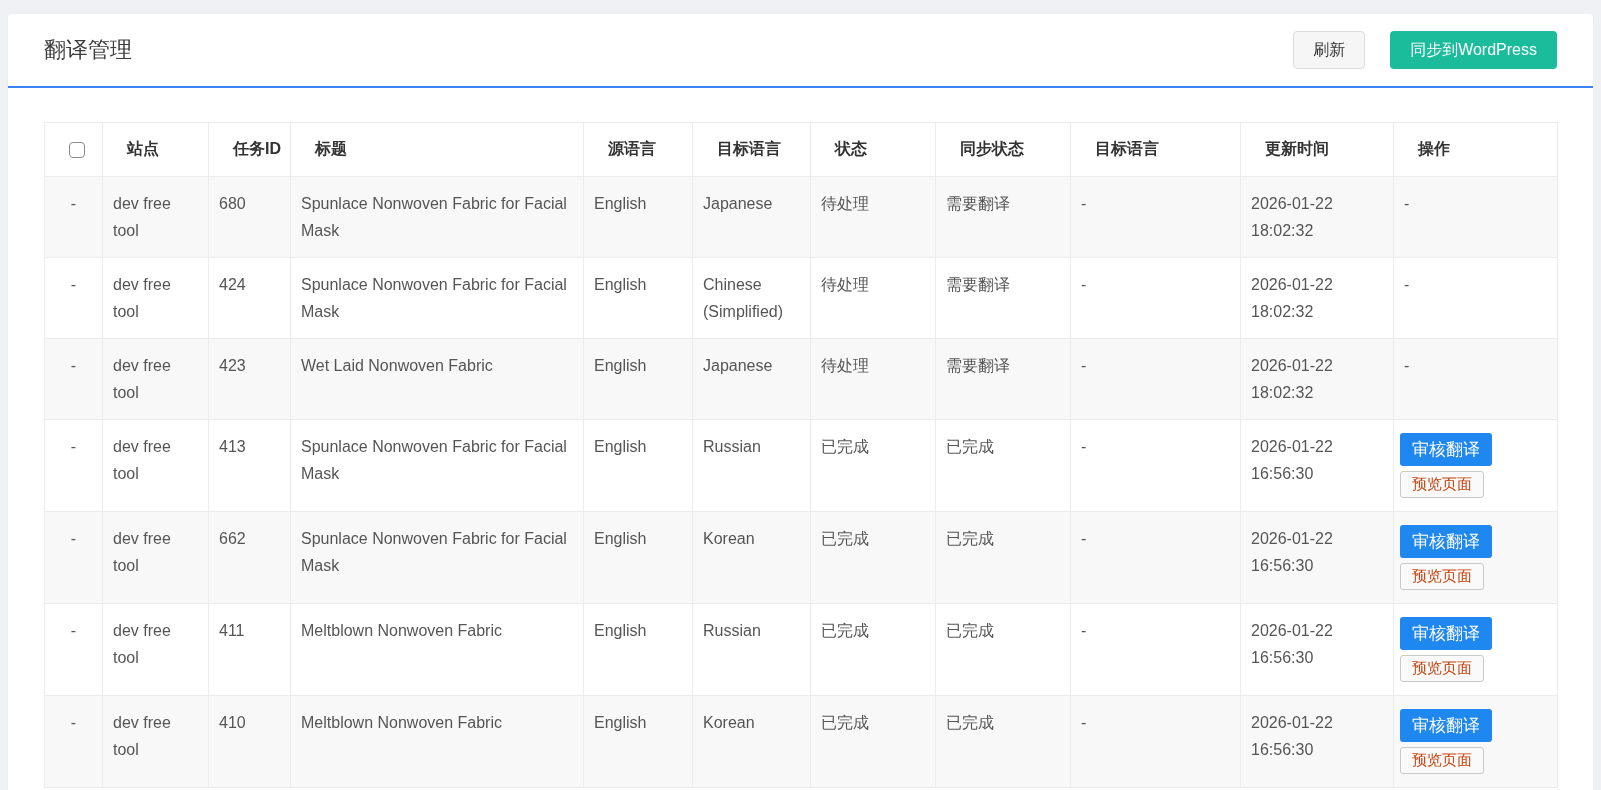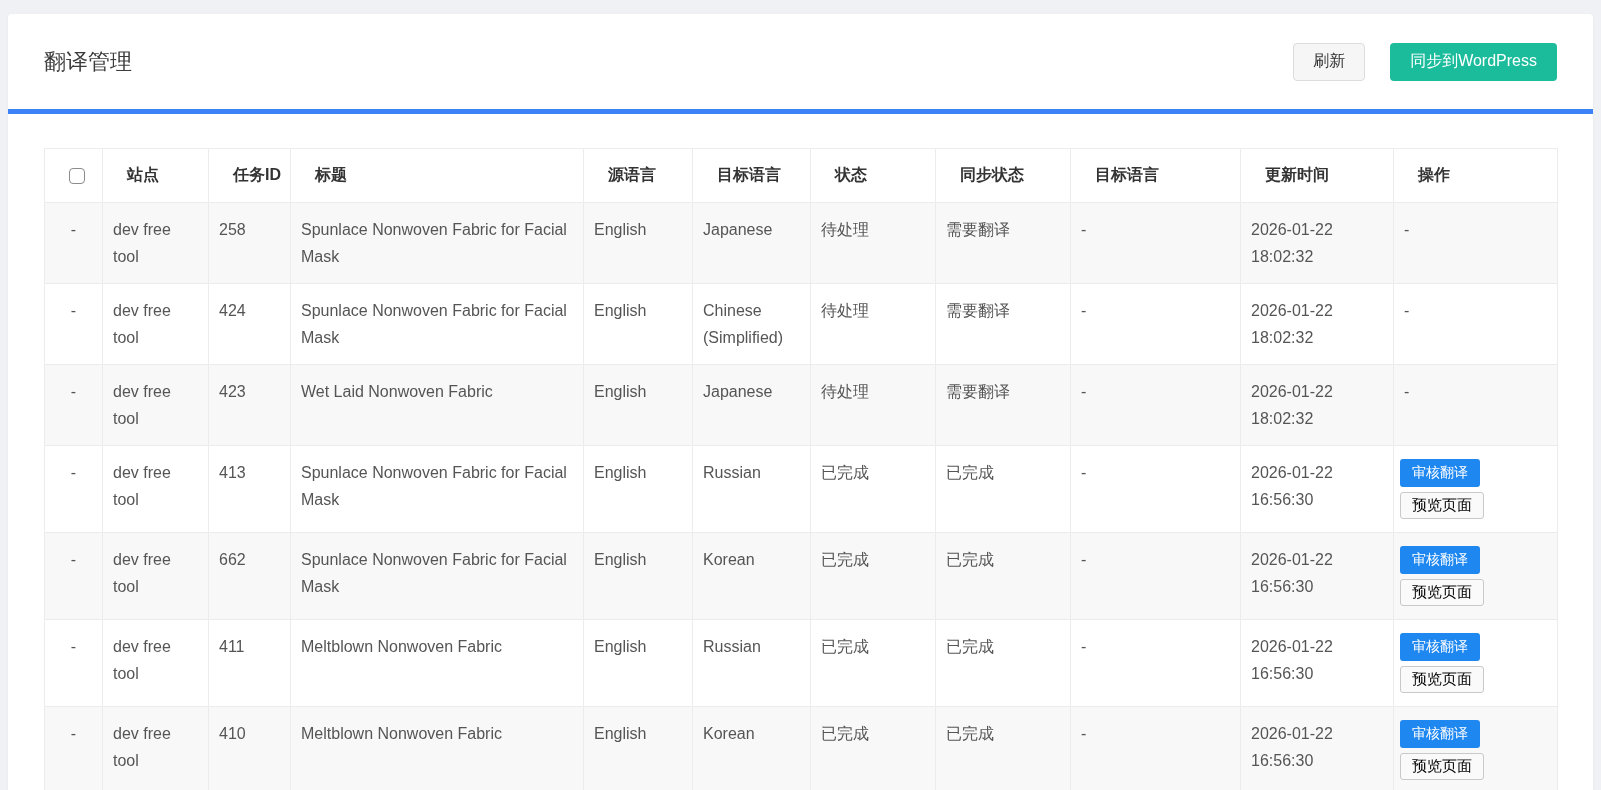--- a/index.html
+++ b/index.html
@@ -11,26 +11,26 @@
   }
   .card {
     position: absolute;
     left: 8px; top: 14px;
     width: 1585px; height: 1100px;
     background: #fff;
     border-radius: 4px;
     box-shadow: 0 1px 3px rgba(0,0,0,0.05);
   }
   .card-header {
-    height: 100px;
+    height: 74px;
     display: flex;
     align-items: center;
     justify-content: space-between;
     padding: 0 36px;
-    border-bottom: 5px solid #3b82f6;
+    border-bottom: 2px solid #3b82f6;
   }
   .page-title {
     font-size: 22px;
     font-weight: 500;
     color: #3c3c3c;
   }
   .toolbar { display: flex; gap: 9px; }
   .btn {
     height: 38px;
     padding: 0 19px;
@@ -90,31 +90,31 @@
     vertical-align: middle;
     cursor: pointer;
   }
   td.col-actions { padding: 13px 6px; }
   .btn-review {
     display: block;
     background: var(--accent-blue, #1e87f0);
     color: #fff;
     border: 1px solid transparent;
     border-radius: 3px;
-    font-size: 14px;
+    font-size: 17px;
     font-family: inherit;
     padding: 4px 11px;
     margin-bottom: 5px;
     cursor: pointer;
     white-space: nowrap;
   }
   .btn-preview {
     display: block;
     background: #fafafa;
-    color: #000000;
+    color: #c2410c;
     border: 1px solid #c9c9c9;
     border-radius: 3px;
     font-size: 15px;
     font-family: inherit;
     padding: 3px 11px;
     cursor: pointer;
     white-space: nowrap;
   }
 </style>
 </head>
@@ -156,21 +156,21 @@
           <th>同步状态</th>
           <th>目标语言</th>
           <th>更新时间</th>
           <th>操作</th>
         </tr>
       </thead>
       <tbody>
           <tr>
             <td class="col-select">-</td>
             <td>dev free tool</td>
-            <td>258</td>
+            <td>680</td>
             <td>Spunlace Nonwoven Fabric for Facial Mask</td>
             <td>English</td>
             <td>Japanese</td>
             <td>待处理</td>
             <td>需要翻译</td>
             <td>-</td>
             <td>2026-01-22 18:02:32</td>
             <td>-</td>
           </tr>
           <tr>

